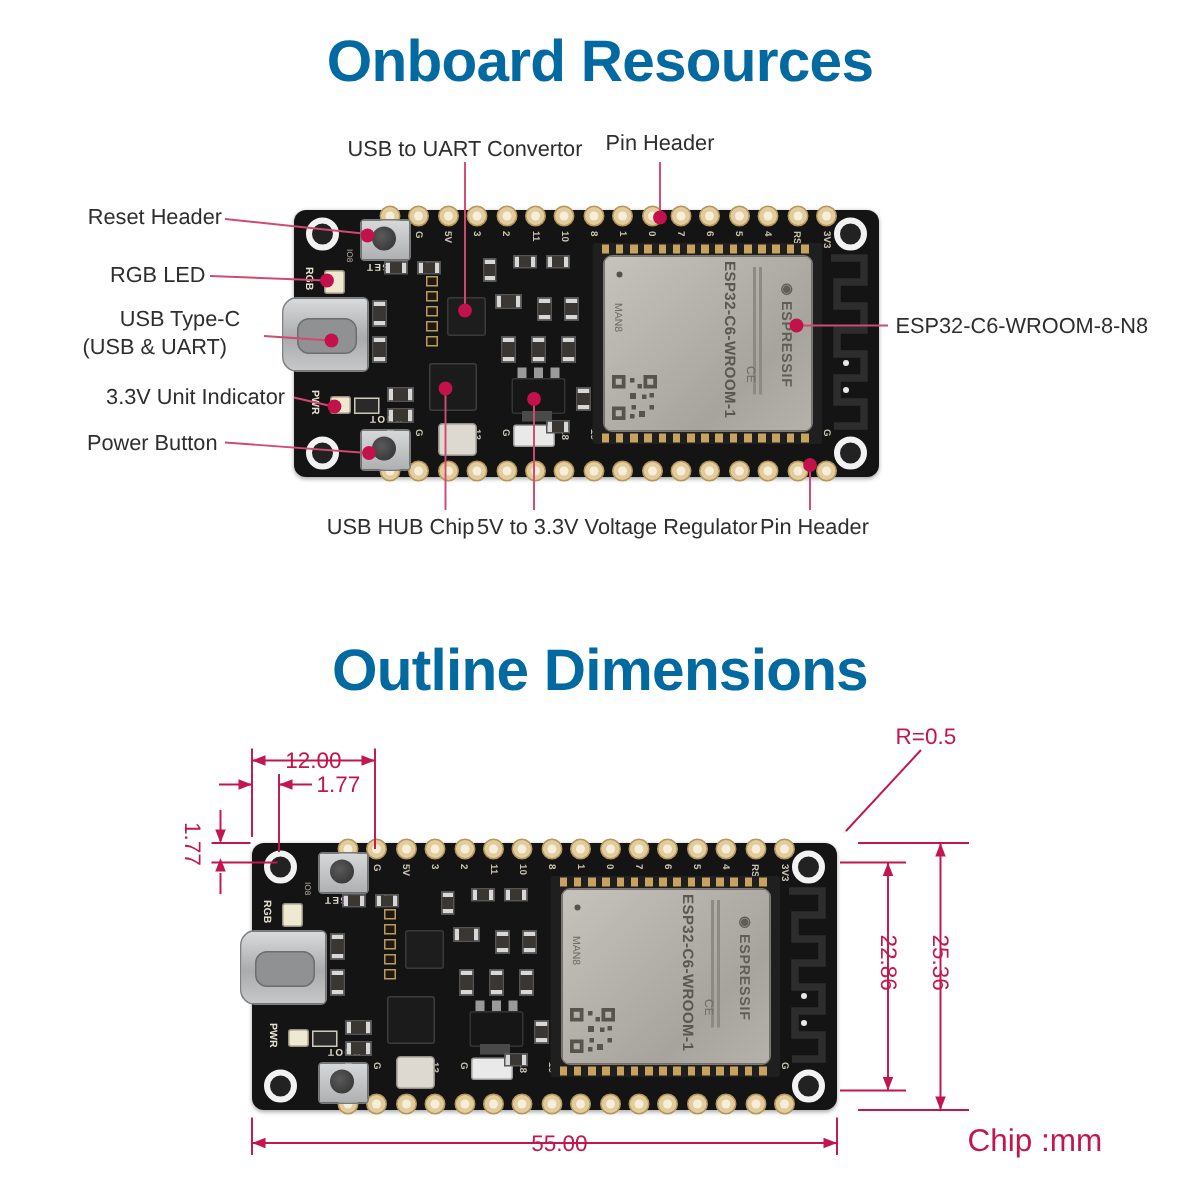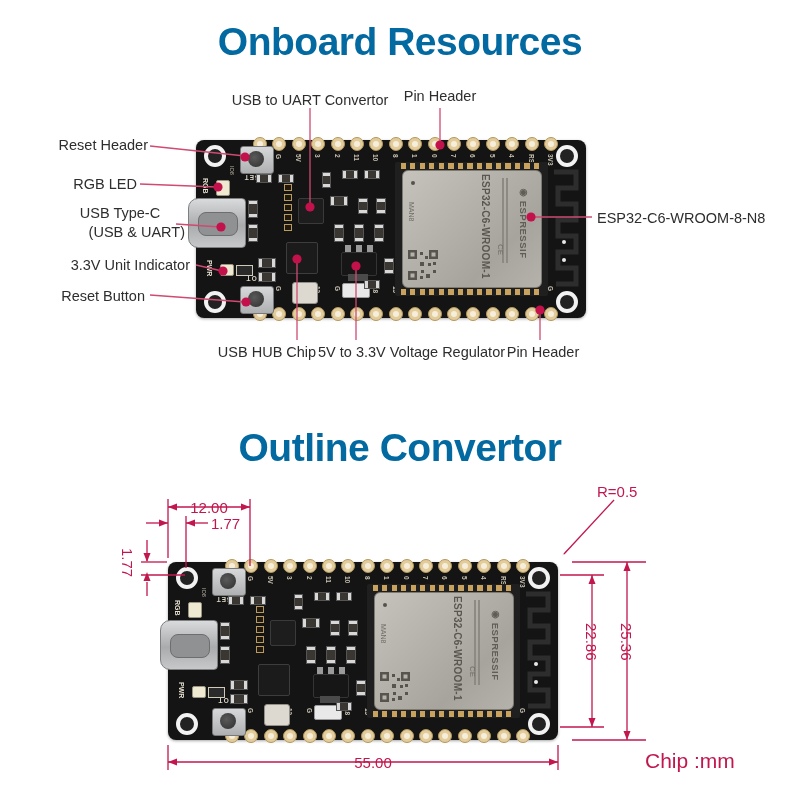--- a/index.html
+++ b/index.html
@@ -203,29 +203,29 @@
         <circle cx="16" cy="78" r="2" fill="#e8e8e8"></circle>
         <circle cx="16" cy="96" r="2" fill="#e8e8e8"></circle>
       </svg></div>
   </div>
 
 <div class="label" style="left:230px;top:92px;width:160px;text-align:center">USB to UART Convertor</div>
 <div class="label" style="left:380px;top:88px;width:120px;text-align:center">Pin Header</div>
 <div class="label" style="left:40px;top:137px;width:108px;text-align:right">Reset Header</div>
 <div class="label" style="left:40px;top:176px;width:97px;text-align:right">RGB LED</div>
 <div class="label" style="left:55px;top:205px;width:130px;text-align:center">USB Type-C</div>
-<div class="label" style="left:55px;top:224px;width:130px;text-align:right">(USB &amp; UART)</div>
+<div class="label" style="left:55px;top:224px;width:130px;text-align:left">(USB &amp; UART)</div>
 <div class="label" style="left:40px;top:257px;width:150px;text-align:right">3.3V Unit Indicator</div>
-<div class="label" style="left:40px;top:288px;width:105px;text-align:right">Reset Button</div>
+<div class="label" style="left:40px;top:288px;width:105px;text-align:right">Power Button</div>
 <div class="label" style="left:597px;top:210px">ESP32-C6-WROOM-8-N8</div>
 <div class="label" style="left:207px;top:344px;width:120px;text-align:center">USB HUB Chip</div>
 <div class="label" style="left:318px;top:344px;width:180px;text-align:center">5V to 3.3V Voltage Regulator</div>
 <div class="label" style="left:483px;top:344px;width:120px;text-align:center">Pin Header</div>
 
-<div class="title" style="top:426px">Outline Convertor</div>
+<div class="title" style="top:426px">Outline Dimensions</div>
 
 <div class="board" id="board2" style="left:168px;top:562px">
     <div style="position: absolute; left: 0px; top: 0px; width: 390px; height: 178px; background: rgb(20, 20, 20); border-radius: 8px; box-shadow: rgba(0, 0, 0, 0.35) 0px 1px 3px;"></div>
     <div style="position: absolute; left: 8px; top: 5px; width: 22px; height: 22px; border: 4.5px solid rgb(242, 242, 242); border-radius: 50%; background: rgb(34, 34, 34); box-sizing: border-box;"></div>
     <div style="position: absolute; left: 360px; top: 5px; width: 22px; height: 22px; border: 4.5px solid rgb(242, 242, 242); border-radius: 50%; background: rgb(34, 34, 34); box-sizing: border-box;"></div>
     <div style="position: absolute; left: 8px; top: 151px; width: 22px; height: 22px; border: 4.5px solid rgb(242, 242, 242); border-radius: 50%; background: rgb(34, 34, 34); box-sizing: border-box;"></div>
     <div style="position: absolute; left: 360px; top: 151px; width: 22px; height: 22px; border: 4.5px solid rgb(242, 242, 242); border-radius: 50%; background: rgb(34, 34, 34); box-sizing: border-box;"></div>
     <div style="position: absolute; left: 57px; top: -3px; width: 14px; height: 14px; border-radius: 50%; background: rgb(227, 204, 156); border: 1px solid rgb(179, 151, 92); box-sizing: border-box;"></div>
     <div style="position: absolute; left: 61px; top: 1px; width: 6px; height: 6px; border-radius: 50%; background: rgb(246, 238, 219);"></div>
     <div style="position: absolute; left: 60px; top: 14px; height: 20px; writing-mode: vertical-rl; font-size: 6.5px; font-weight: bold; color: rgb(201, 194, 177);">NC</div>

